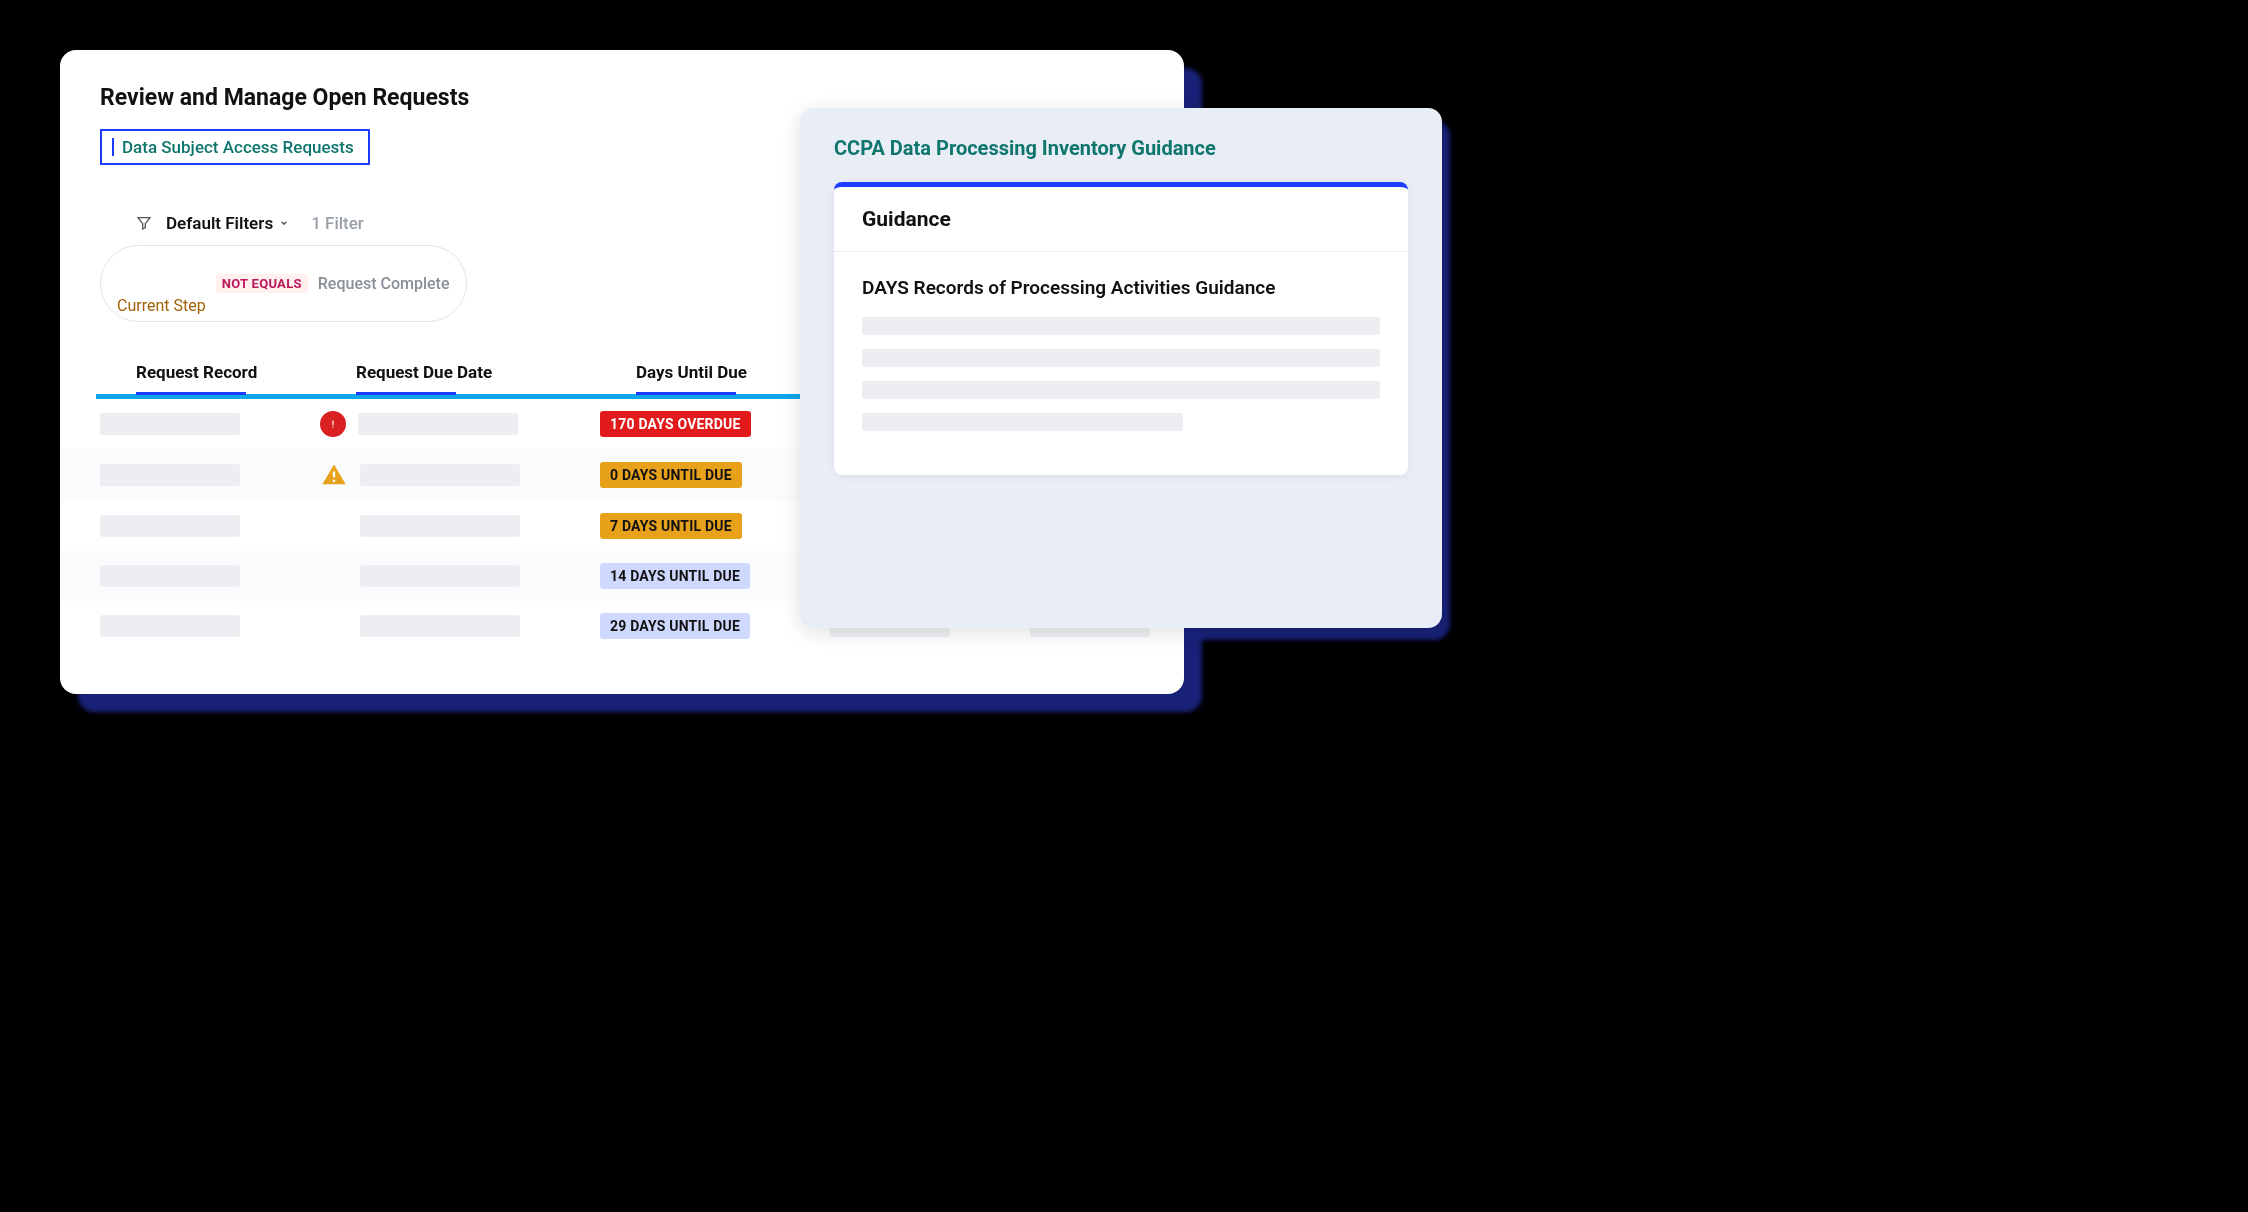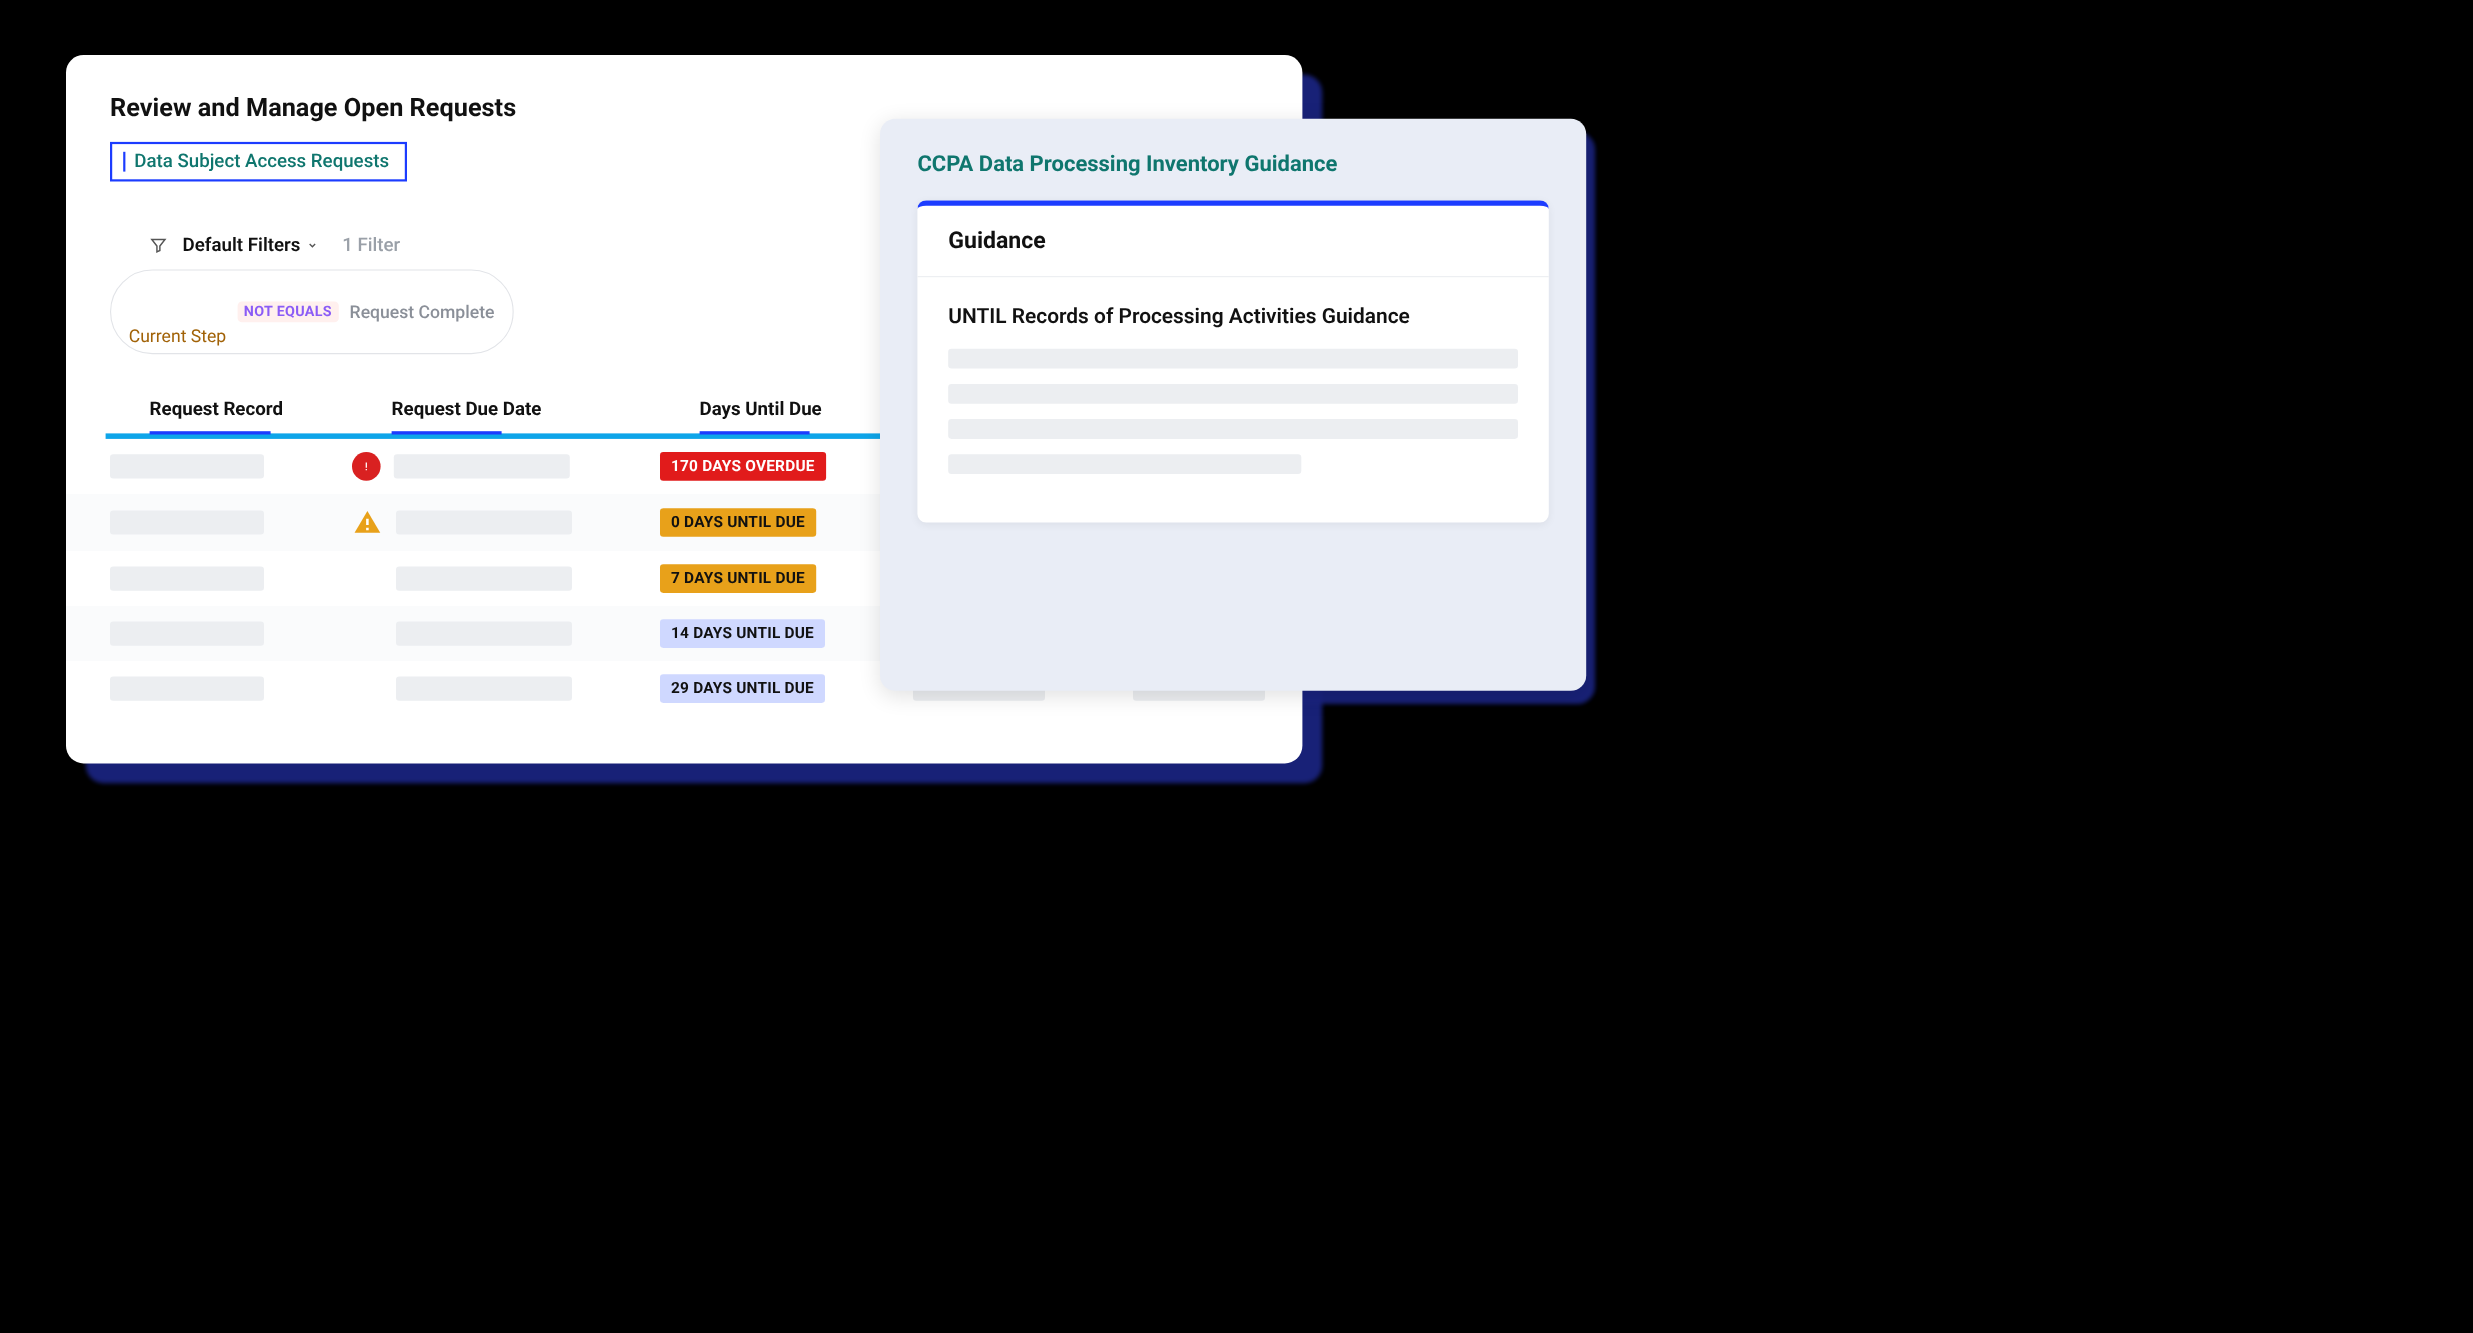--- a/index.html
+++ b/index.html
@@ -112,21 +112,21 @@
     align-items: center;
     gap: 10px;
     border: 1px solid #e2e4e8;
     border-radius: 999px;
     padding: 6px 16px;
     font-size: 16px;
     cursor: pointer;
   }
   .pill-field { font-weight: 400; color: #a16207; margin-top: 44px; }
   .pill-op {
-    color: #8b5cf6;
+    color: #be185d;
     font-weight: 700;
     font-size: 13px;
     background: #fff0ee;
     padding: 2px 6px;
     border-radius: 4px;
     letter-spacing: 0.3px;
   }
   .pill-val { color: #8a8f98; font-weight: 500; }
 
   .table {
@@ -368,21 +368,21 @@
           </div>
       </div>
     </div>
   </div>
 
   <div class="guidance-outer">
     <div class="guidance-outer-title">CCPA Data Processing Inventory Guidance</div>
     <div class="guidance-inner">
       <div class="guidance-inner-head">Guidance</div>
       <div class="guidance-inner-body">
-        <div class="guidance-sub">UNTIL Records of Processing Activities Guidance</div>
+        <div class="guidance-sub">DAYS Records of Processing Activities Guidance</div>
         <div class="gph full"></div>
         <div class="gph full"></div>
         <div class="gph full"></div>
         <div class="gph partial"></div>
       </div>
     </div>
   </div>
 </div>
 
 </body></html>

